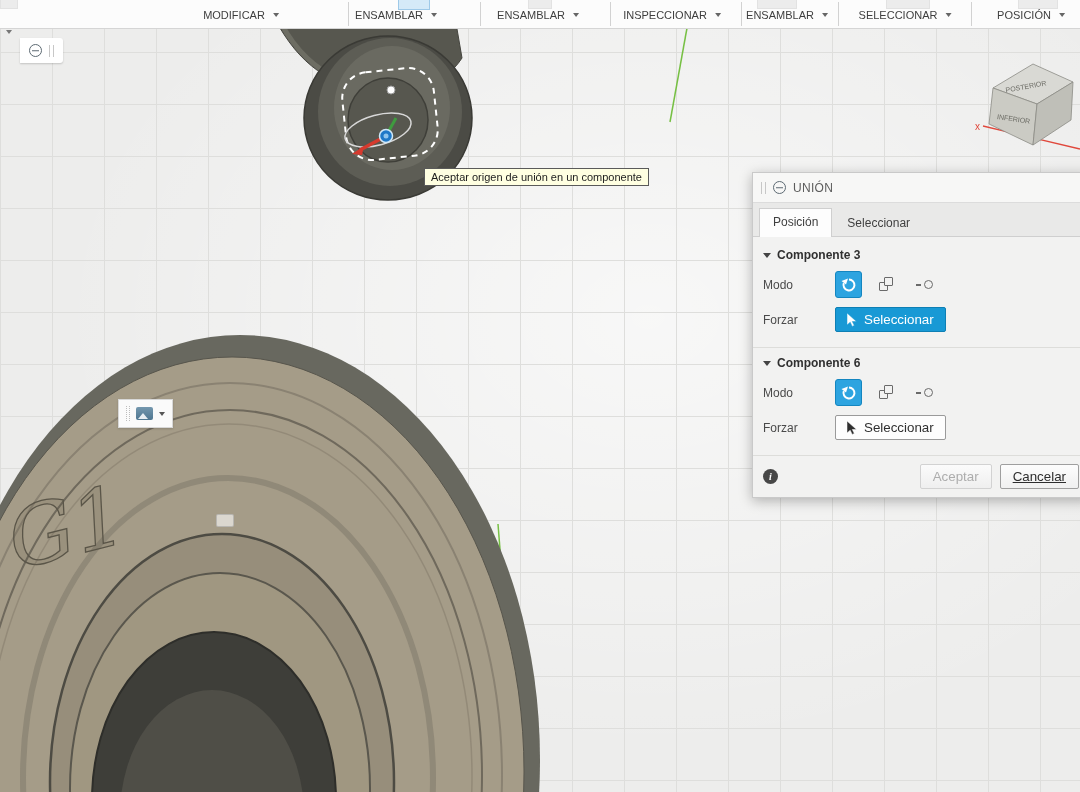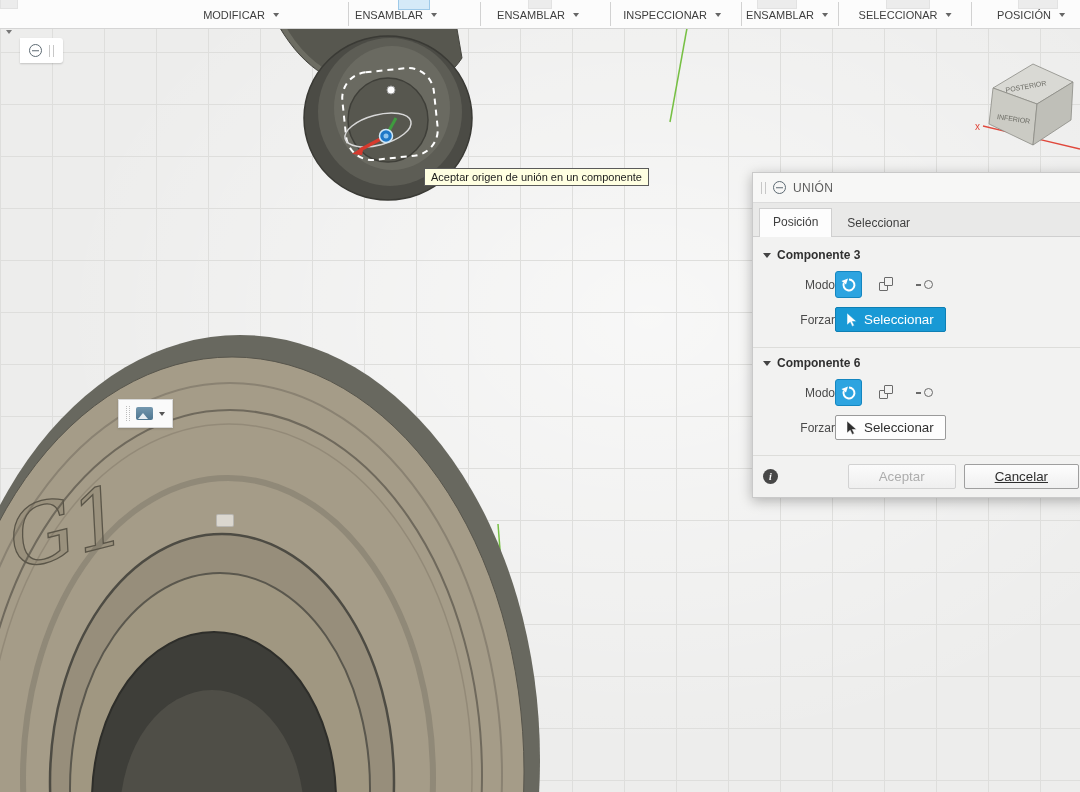--- a/index.html
+++ b/index.html
@@ -66,39 +66,39 @@
   .tabs{display:flex;align-items:flex-end;background:#e9e9e8;border-bottom:1px solid #cfcfcf;
         height:33px;padding-left:6px;}
   .tab{height:26px;line-height:26px;padding:0 13px;margin-right:2px;color:#3f3f3f;}
   .tab.active{background:#fdfdfd;border:1px solid #cfcfcf;border-bottom:none;margin-bottom:-1px;height:28px;}
   .dlg-body{padding-top:3px;}
   .section{padding-bottom:6px;}
   .section + .section{border-top:1px solid #ddddda;margin-top:4px;}
   .section-header{display:flex;align-items:center;gap:6px;padding:8px 10px 5px;font-weight:bold;color:#303030;}
   .tri{width:0;height:0;border-left:4px solid transparent;border-right:4px solid transparent;border-top:5px solid #444;}
   .row{display:flex;align-items:center;padding:4px 10px 5px;}
-  .row-label{width:72px;color:#4a4a4a;text-align:right;}
+  .row-label{width:72px;color:#4a4a4a;}
   .mode-icons{display:flex;align-items:center;gap:11px;}
   .mode-btn{width:27px;height:27px;border-radius:3px;display:flex;align-items:center;justify-content:center;box-sizing:border-box;}
   .mode-btn.selected{background:#2da4e0;border:1px solid #1486c0;}
   .faces-icon{position:relative;width:16px;height:16px;}
   .faces-icon::before{content:"";position:absolute;left:0;top:5px;width:9px;height:9px;border:1.5px solid #6a6a6a;border-radius:1px;box-sizing:border-box;}
   .faces-icon::after{content:"";position:absolute;left:5px;top:0;width:9px;height:9px;border:1.5px solid #6a6a6a;border-radius:1px;background:#f2f2f1;box-sizing:border-box;}
   .origin-icon{position:relative;width:18px;height:16px;}
   .origin-icon::before{content:"";position:absolute;left:0;top:7px;width:5px;height:2px;background:#6a6a6a;}
   .origin-icon::after{content:"";position:absolute;right:1px;top:3px;width:9px;height:9px;border:1.5px solid #6a6a6a;border-radius:50%;box-sizing:border-box;}
   .select-btn{height:25px;display:flex;align-items:center;gap:7px;padding:0 11px;border-radius:2px;}
   .select-btn.active{background:#1899d5;border:1px solid #0e7fb4;color:#fff;}
   .select-btn.idle{background:#fdfdfd;border:1px solid #9a9a9a;color:#303030;}
   .dlg-footer{display:flex;align-items:center;border-top:1px solid #ddddda;padding:8px 10px;margin-top:4px;}
   .info-icon{width:15px;height:15px;border-radius:50%;background:#474747;color:#fff;font-size:10px;
              font-family:"Liberation Serif",serif;font-style:italic;font-weight:bold;
              display:flex;align-items:center;justify-content:center;}
   .footer-btns{margin-left:auto;display:flex;gap:8px;}
-  .btn{height:25px;padding:0 30px;border-radius:2px;display:flex;align-items:center;box-sizing:border-box;}
+  .btn{height:25px;padding:0 12px;border-radius:2px;display:flex;align-items:center;box-sizing:border-box;}
   .btn.disabled{background:linear-gradient(#fbfbfb,#efefef);border:1px solid #d2d2d2;color:#adadad;}
   .btn.normal{background:linear-gradient(#fdfdfd,#f0f0f0);border:1px solid #9f9f9f;color:#2e2e2e;text-decoration:underline;}
 </style>
 </head>
 <body>
 
 <svg class="canvas-svg" width="1080" height="792" viewBox="0 0 1080 792">
 
   <g>
     <line x1="687" y1="28" x2="670" y2="122" stroke="#76c043" stroke-width="1.5"></line>

